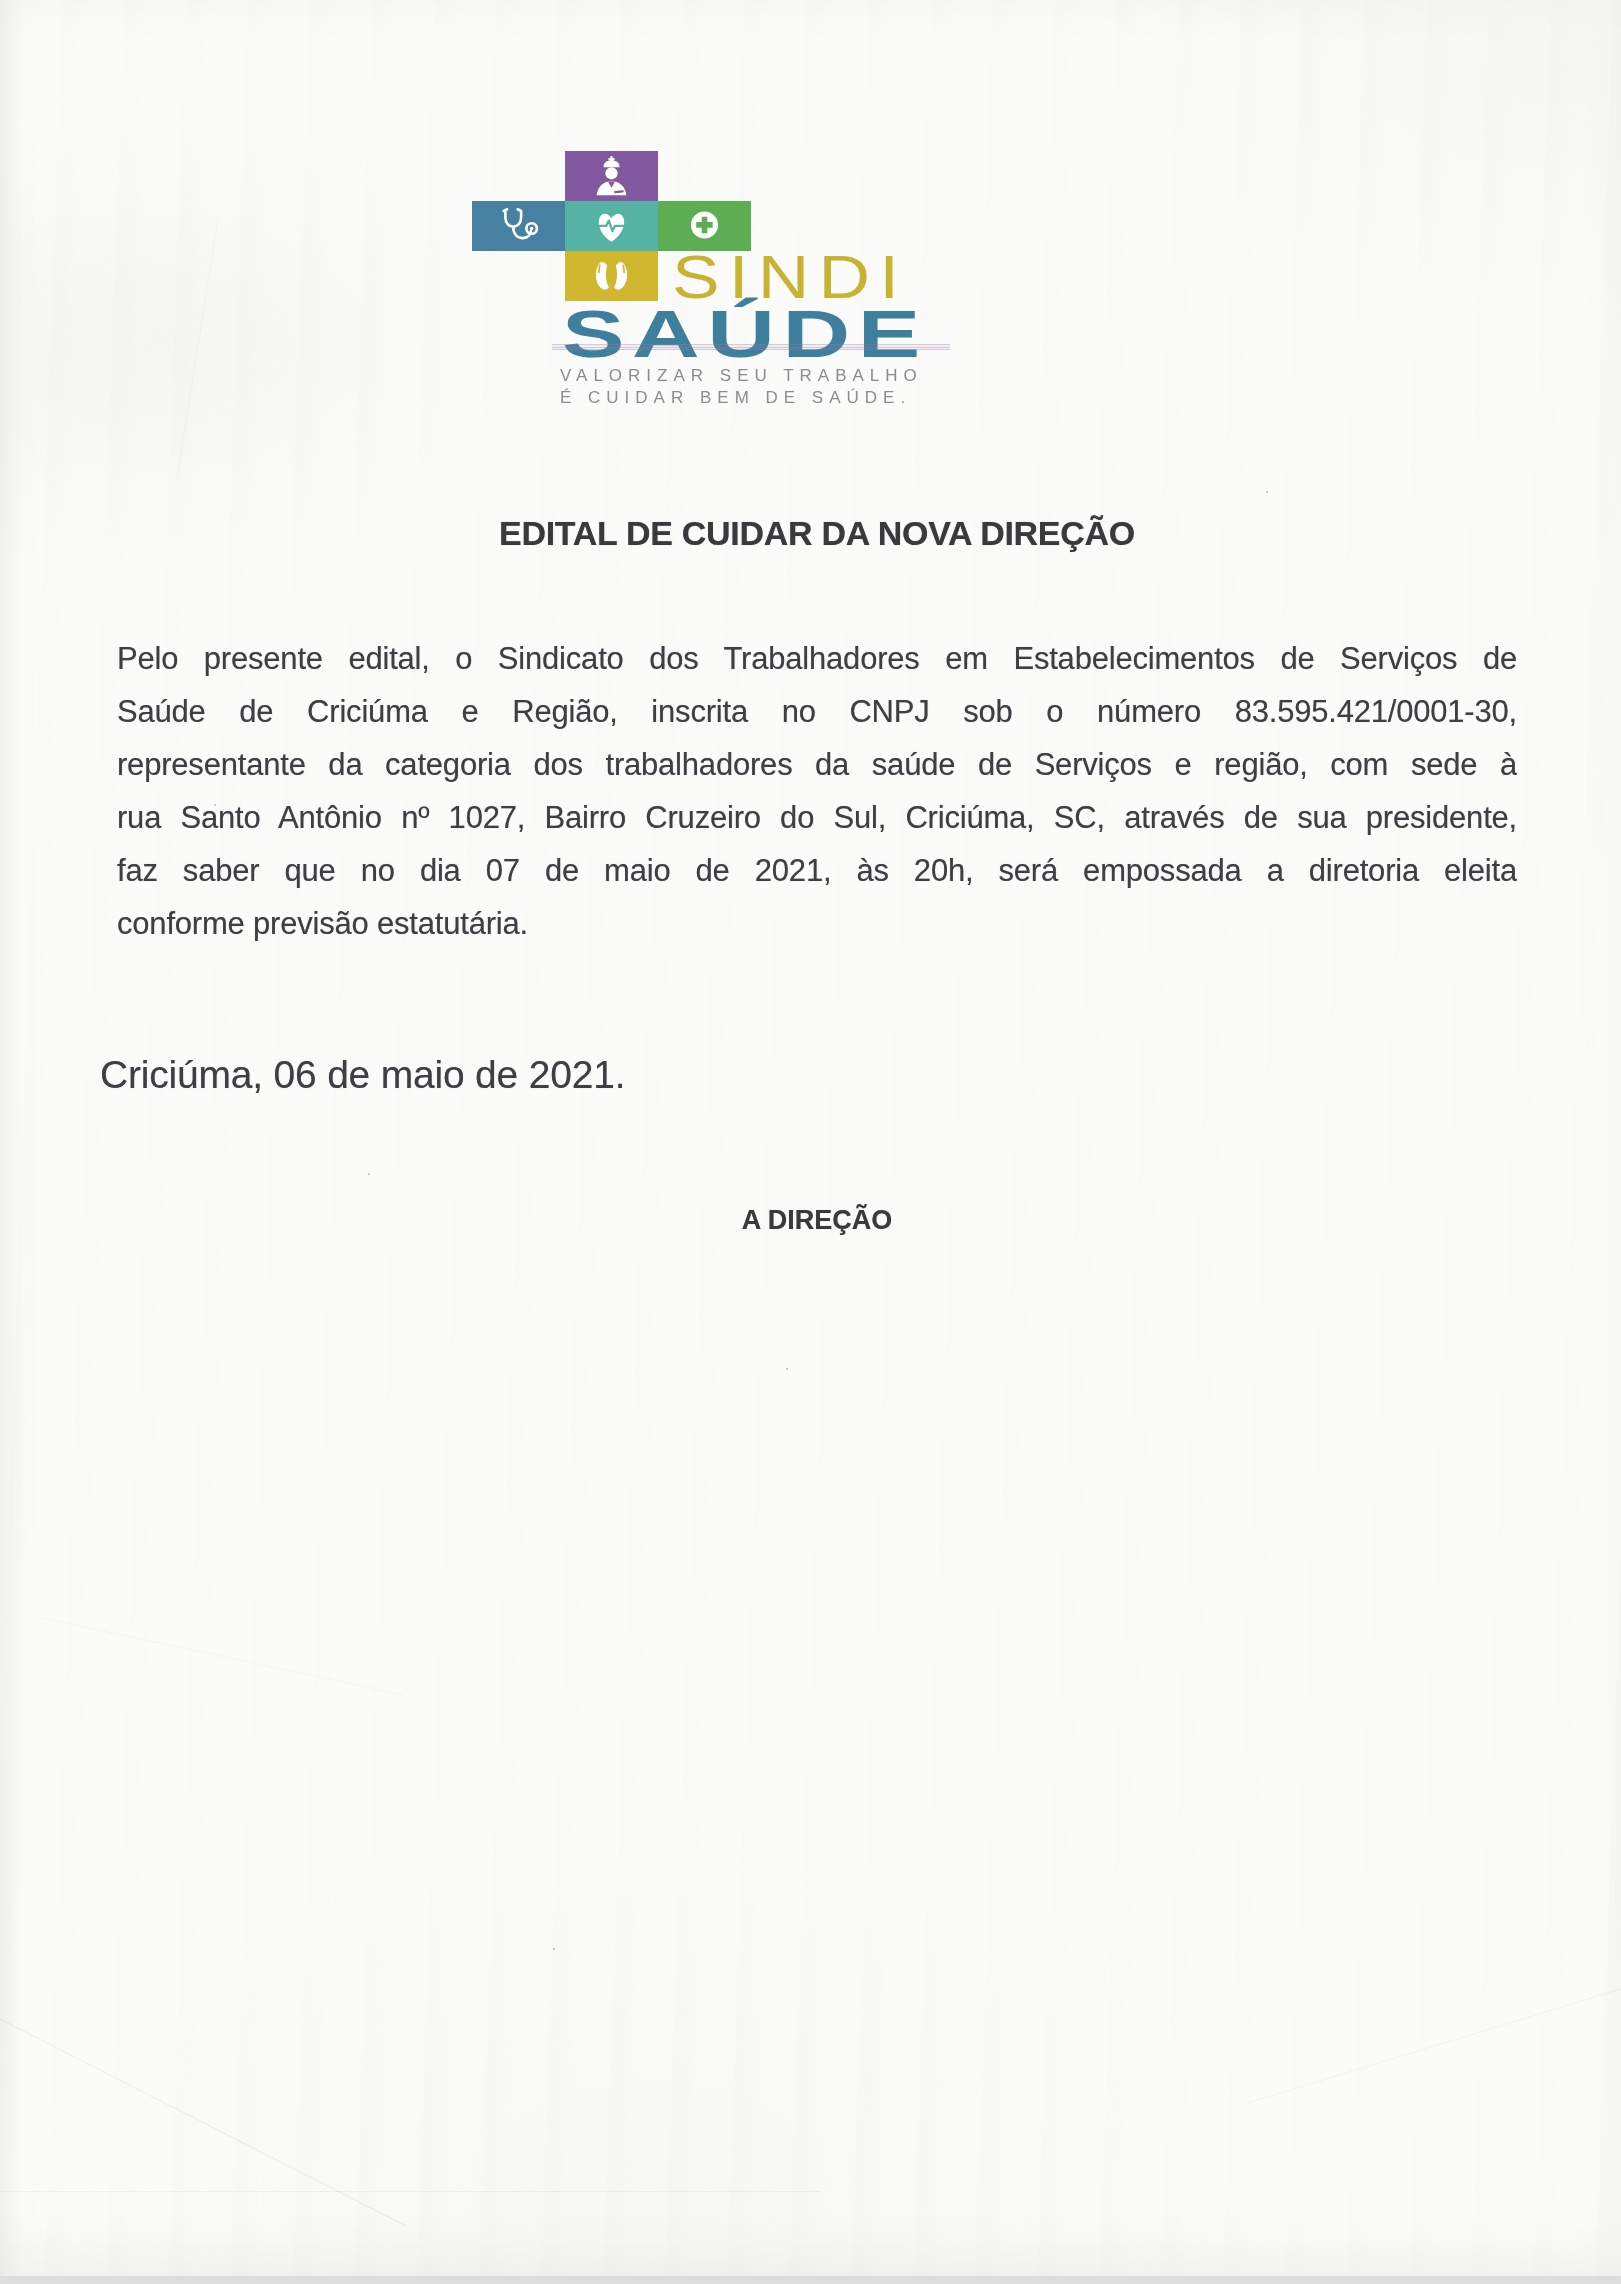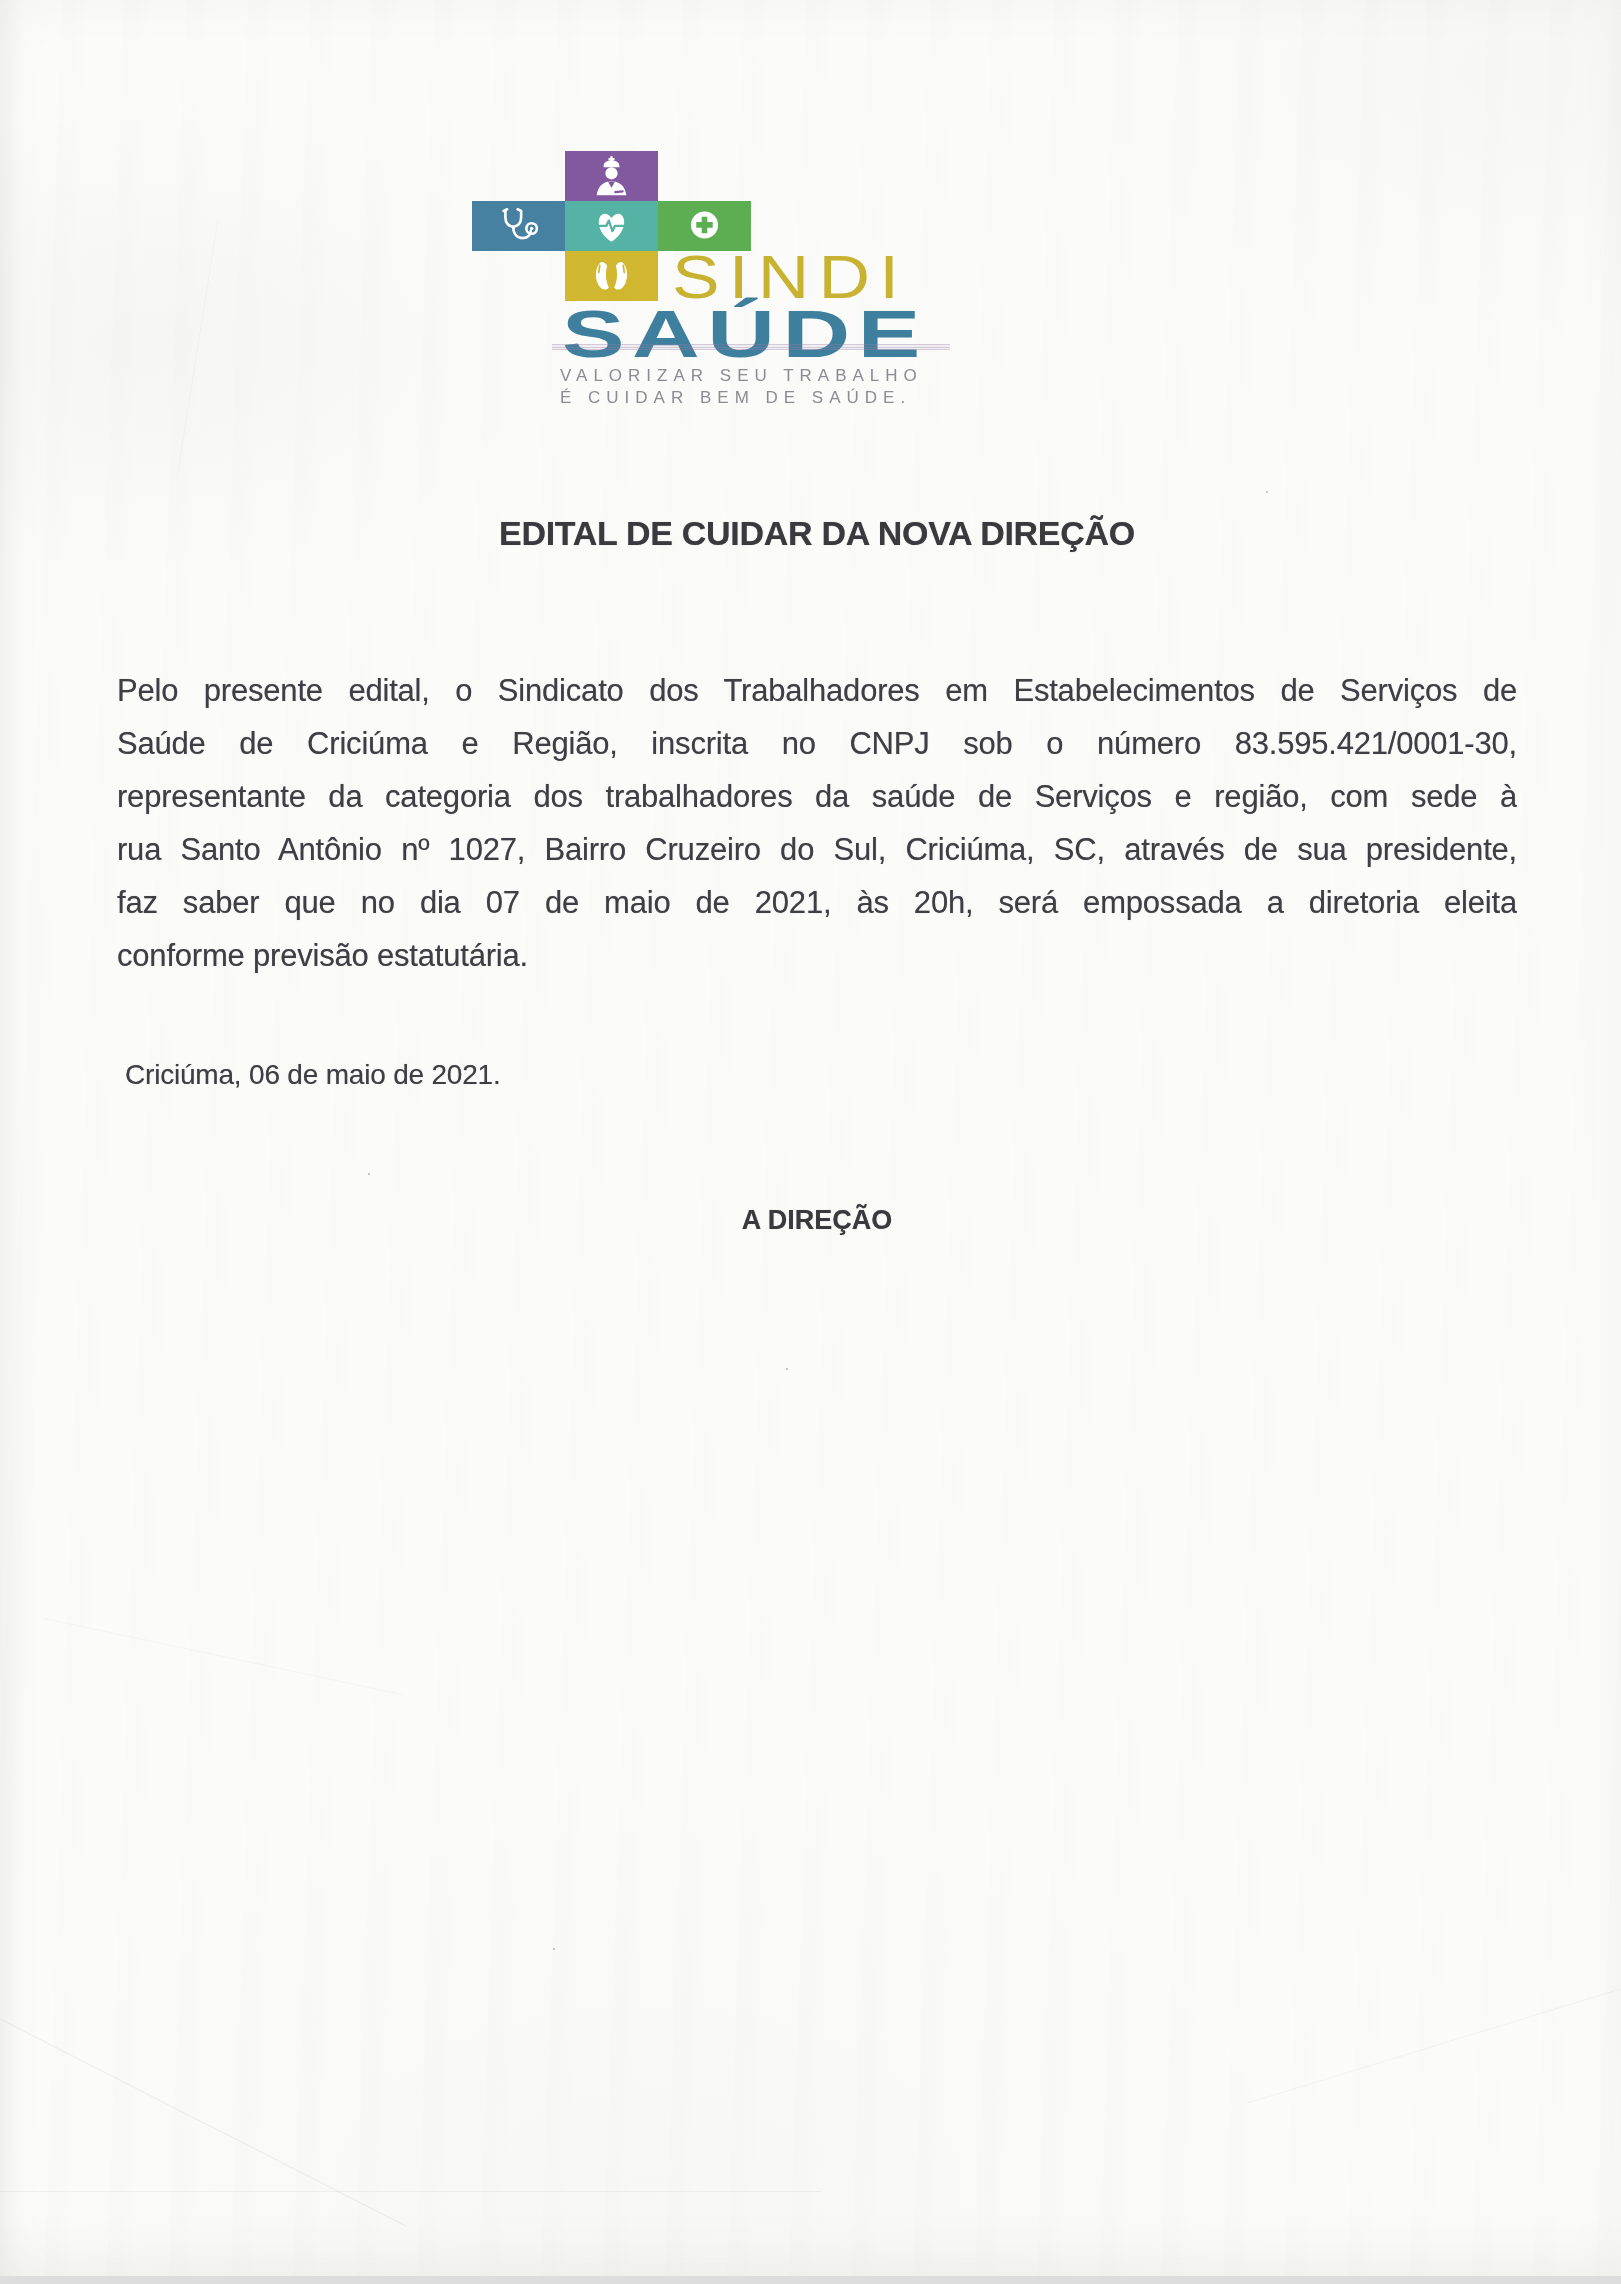--- a/index.html
+++ b/index.html
@@ -50,29 +50,29 @@
   .tagline{position:absolute;left:560px;font-size:17px;line-height:1;letter-spacing:6px;white-space:nowrap;}
   .tagline.t1{top:367px;}
   .tagline.t2{top:389px;}
 
   
   .doc-title{
     position:absolute;left:117px;top:516px;width:1400px;margin:0;
     font-size:34px;line-height:34px;font-weight:bold;text-align:center;
     letter-spacing:-0.3px;text-shadow:0 0 0.8px rgba(58,58,62,0.55);white-space:nowrap;
   }
-  .body-block{position:absolute;left:117px;top:664px;width:1400px;overflow:hidden;}
+  .body-block{position:absolute;left:117px;top:632px;width:1400px;overflow:hidden;}
   .jline{
     width:1400px;height:53px;line-height:53px;font-size:31px;letter-spacing:-0.2px;
     white-space:nowrap;text-align:justify;text-align-last:justify;
     text-shadow:0 0 0.7px rgba(62,62,68,0.5);
   }
   .jline.last{text-align-last:left;}
   .date-line{
-    position:absolute;left:125px;top:1055px;font-size:28px;line-height:39px;
+    position:absolute;left:100px;top:1055px;font-size:39px;line-height:39px;
     letter-spacing:-0.2px;text-shadow:0 0 0.7px rgba(62,62,68,0.5);white-space:nowrap;
   }
   .signature{
     position:absolute;left:117px;top:1202px;width:1400px;font-size:27px;line-height:36px;
     font-weight:bold;text-align:center;text-shadow:0 0 0.8px rgba(58,58,62,0.55);white-space:nowrap;
   }
 </style>
 </head>
 <body>
 

